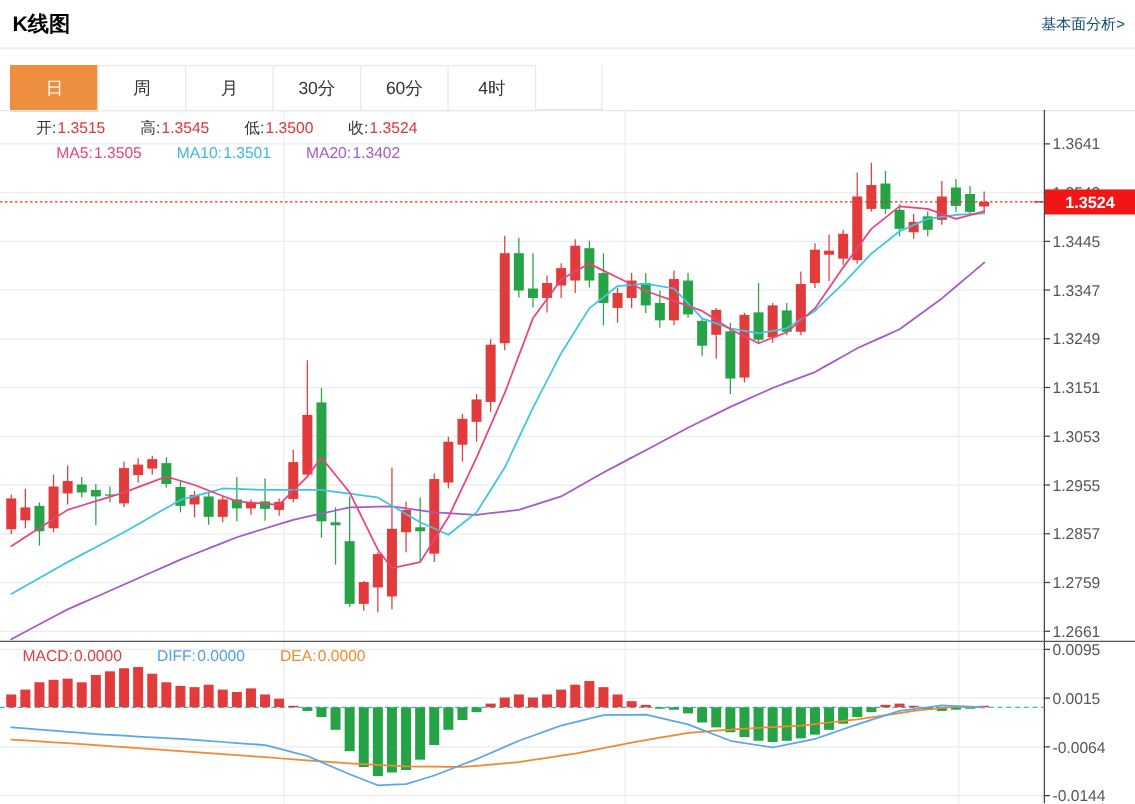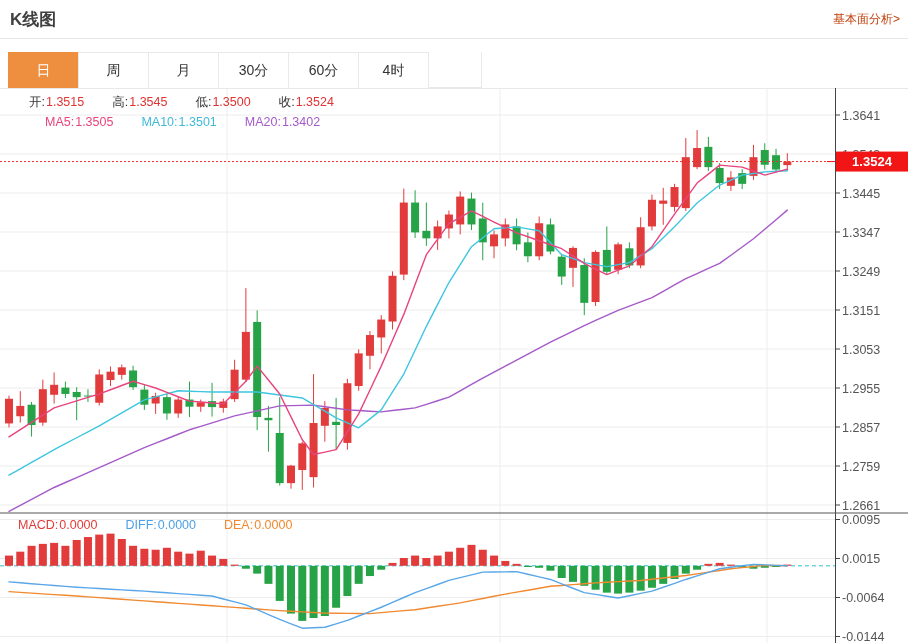--- a/index.html
+++ b/index.html
@@ -1,20 +1,20 @@
 <!DOCTYPE html>
 <html><head>
 <meta charset="utf-8">
 <style>
   html,body{margin:0;padding:0;background:#fff;}
   .page{position:relative;width:908px;height:643px;background:#fff;overflow:hidden;
         font-family:"Liberation Sans","DejaVu Sans",sans-serif;}
   .header{position:absolute;left:0;top:0;width:100%;height:38px;border-bottom:1px solid #e8e8e8;}
-  .title{position:absolute;left:10px;top:8px;font-size:17px;font-weight:bold;color:#404040;}
-  .fund-link{position:absolute;right:8px;top:11px;font-size:12px;color:#c2410c;text-decoration:none;cursor:pointer;}
+  .title{position:absolute;left:10px;top:8px;font-size:17px;font-weight:bold;color:#000000;}
+  .fund-link{position:absolute;right:8px;top:11px;font-size:12px;color:#0c4a6e;text-decoration:none;cursor:pointer;}
   .tab-bar{position:absolute;left:8px;top:52px;display:flex;}
   .tab{width:69px;height:35px;line-height:35px;text-align:center;font-size:14px;color:#333;
        background:#fff;border:1px solid #e9e9e9;margin-left:-1px;cursor:pointer;}
   .tab:first-child{margin-left:0;}
   .tab.active{background:#ee8f3f;border-color:#ee8f3f;color:#fff;}
   .tab-spacer{width:52px;height:35px;border-bottom:1px solid #e9e9e9;border-right:1px solid #e9e9e9;}
   #chart-svg{position:absolute;left:0;top:88px;}
   .legend{position:absolute;font-size:12.5px;white-space:nowrap;z-index:5;}
   .legend span{margin-right:14px;}
   .legend .lab{color:#333;margin-right:1px;}

